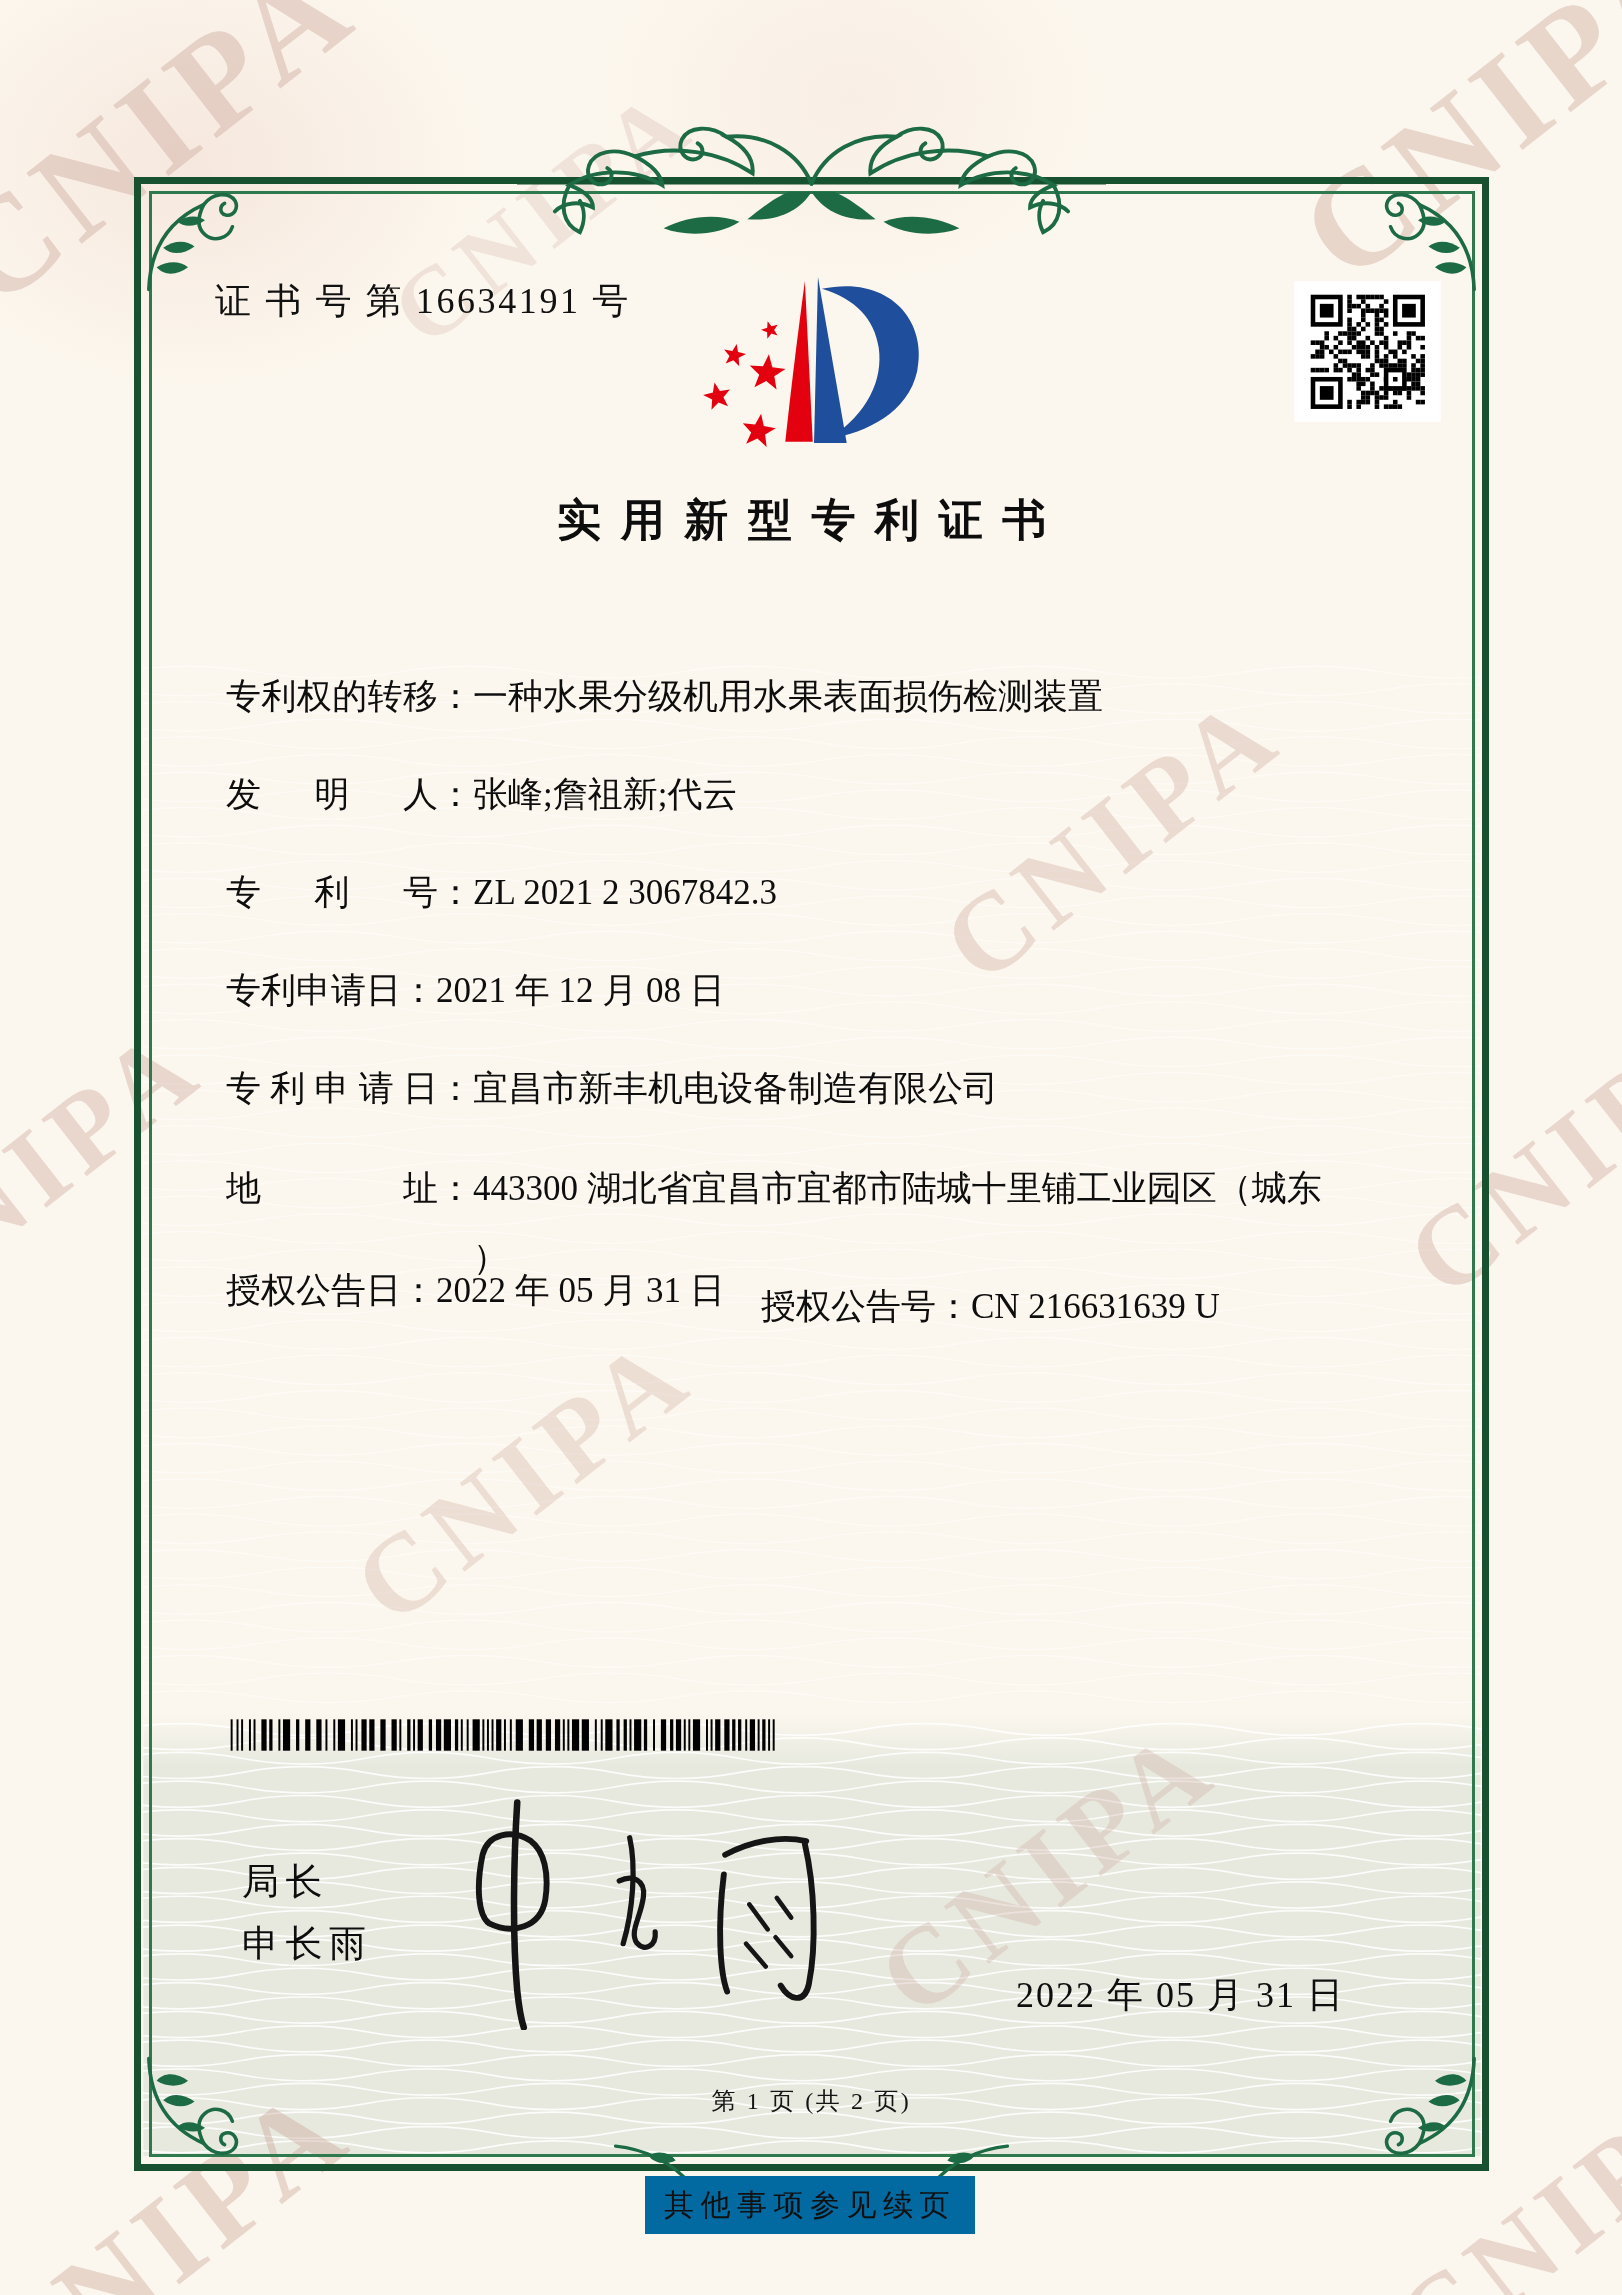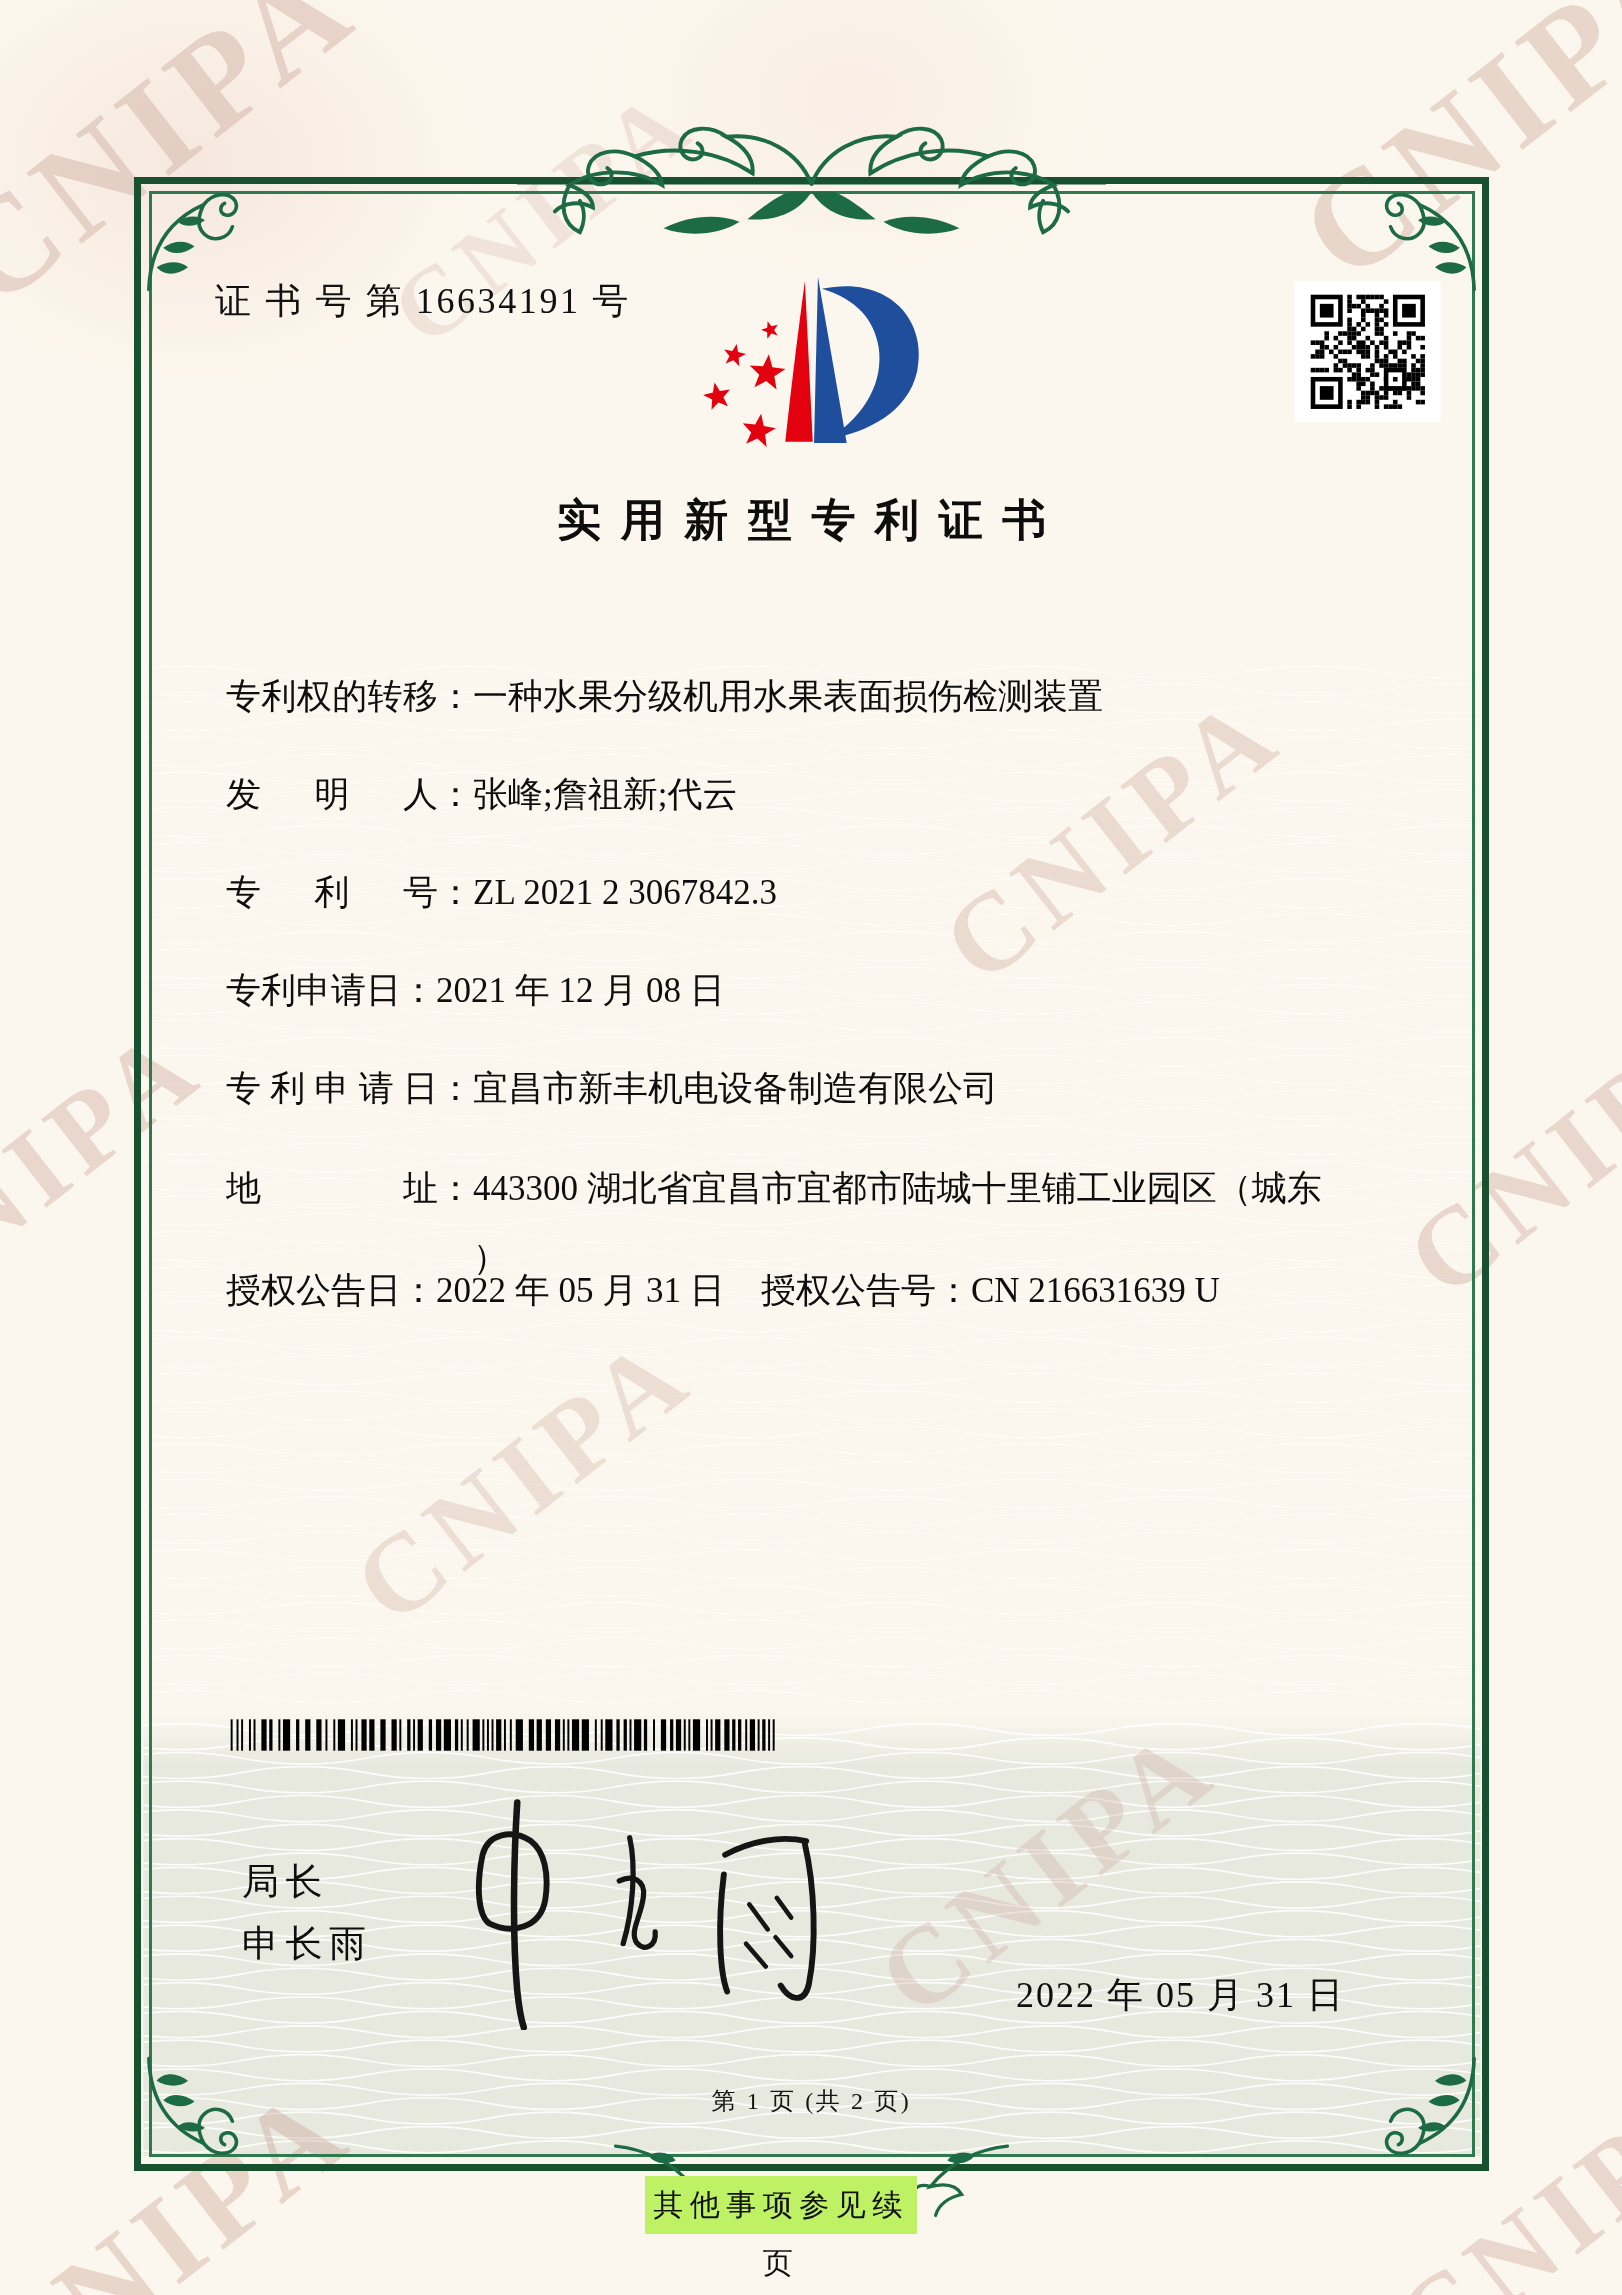--- a/index.html
+++ b/index.html
@@ -15,32 +15,32 @@
   .frame-inner{position:absolute;left:149px;top:191px;width:1326px;height:1966px;
       border:3.3px solid #2e7a4e;box-sizing:border-box;}
   .certno{position:absolute;left:215px;top:277px;font-size:36px;color:#111;letter-spacing:2.6px;}
   .title{position:absolute;left:0;top:491px;width:1623px;text-align:center;font-size:44px;
       font-weight:bold;letter-spacing:19.6px;color:#0d0d0d;}
   .row{position:absolute;left:226px;font-size:35px;color:#0e0e0e;white-space:nowrap;}
   .flabel{display:inline-block;width:212px;text-align:justify;text-align-last:justify;}
   .flabel.njust{width:auto;text-align-last:auto;}
   .colon{display:inline-block;}
   .addr2{position:absolute;left:473px;top:1234px;font-size:35px;color:#0e0e0e;}
-  .grant2{position:absolute;left:759px;top:0;}
+  .grant2{position:absolute;left:759px;top:16px;}
   .paras{position:absolute;left:226px;top:1340px;width:1173px;font-size:33px;line-height:56px;
       text-align:justify;color:#101010;}
   .para{text-indent:65px;margin:0;}
   #barcode{position:absolute;left:229px;top:1718px;}
   .sigtitle{position:absolute;left:242px;top:1857px;font-size:37px;letter-spacing:6.5px;color:#0d0d0d;}
   .signame{position:absolute;left:242px;top:1919px;font-size:37px;letter-spacing:6.5px;color:#0d0d0d;}
   #sig{position:absolute;left:419px;top:1775px;}
   .issuedate{position:absolute;left:1016px;top:1971px;font-size:36px;color:#0e0e0e;letter-spacing:2px;}
   .pageinfo{position:absolute;left:0;top:2085px;width:1623px;text-align:center;font-size:24px;
       color:#141414;letter-spacing:2.6px;}
-  .notebox{position:absolute;left:645px;top:2176px;width:272px;height:58px;background:#bef264;
+  .notebox{position:absolute;left:645px;top:2176px;width:330px;height:58px;background:#0369a1;
       text-align:center;line-height:58px;font-size:30px;letter-spacing:6.5px;color:#101010;}
   .orn{position:absolute;pointer-events:none;}
   #logo{position:absolute;left:695px;top:264px;}
   #qr{position:absolute;left:1294px;top:281px;}
 </style>
 </head>
 <body>
 
 <div class="page">
 

